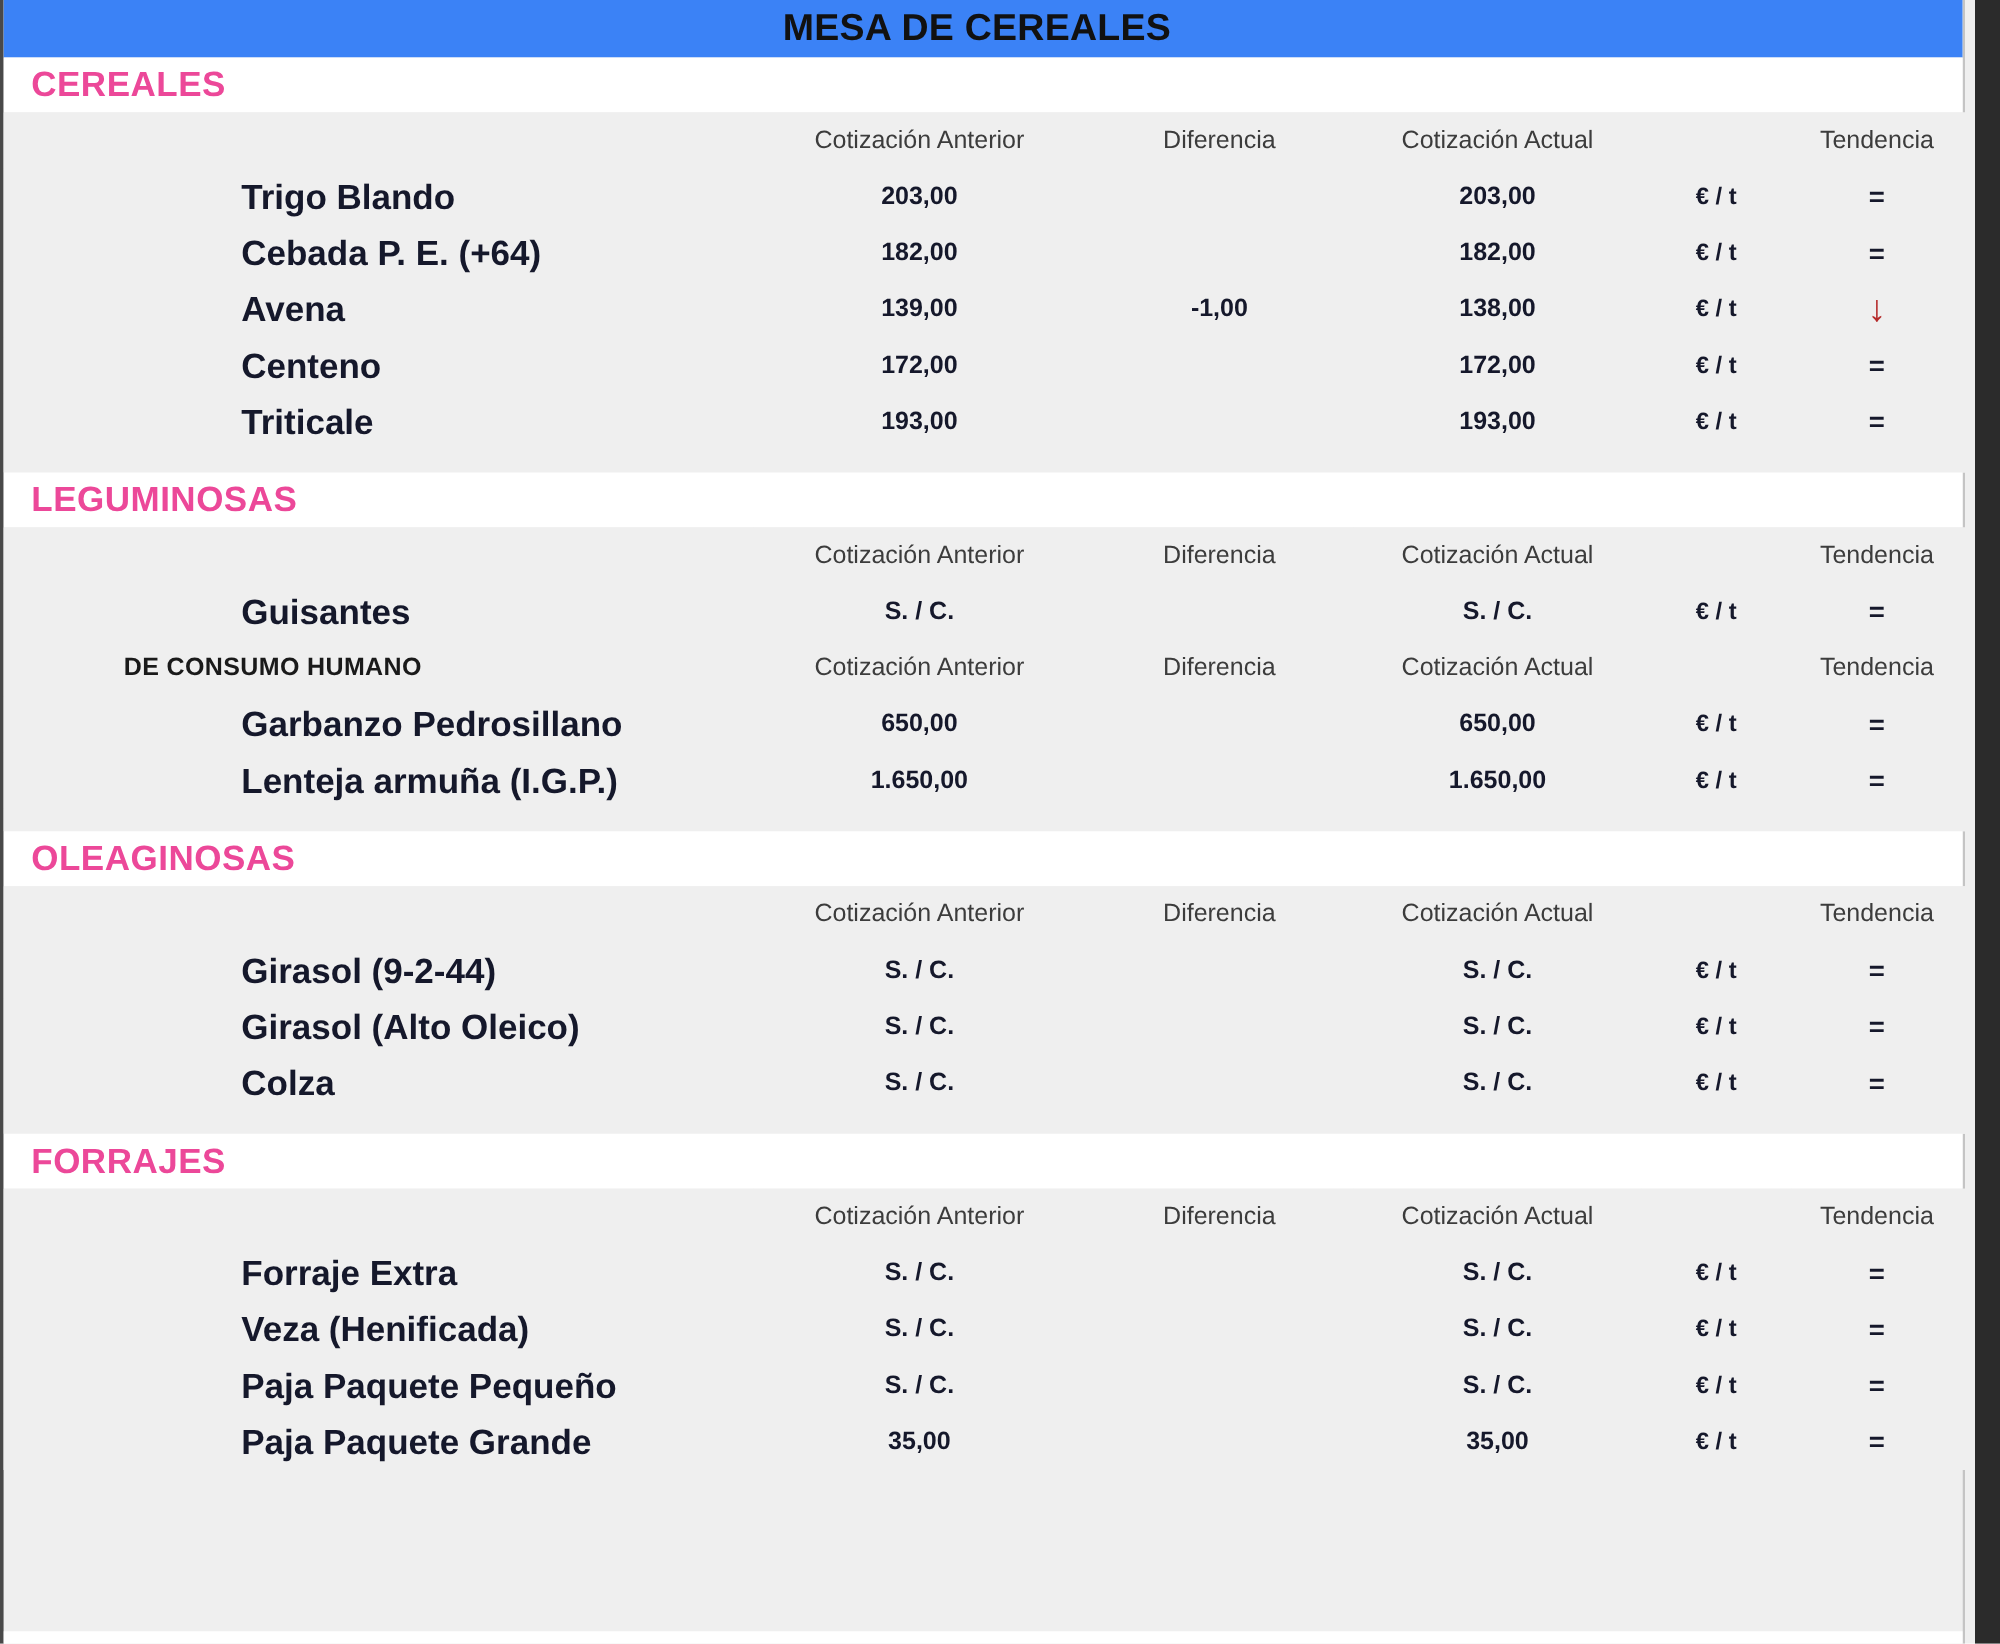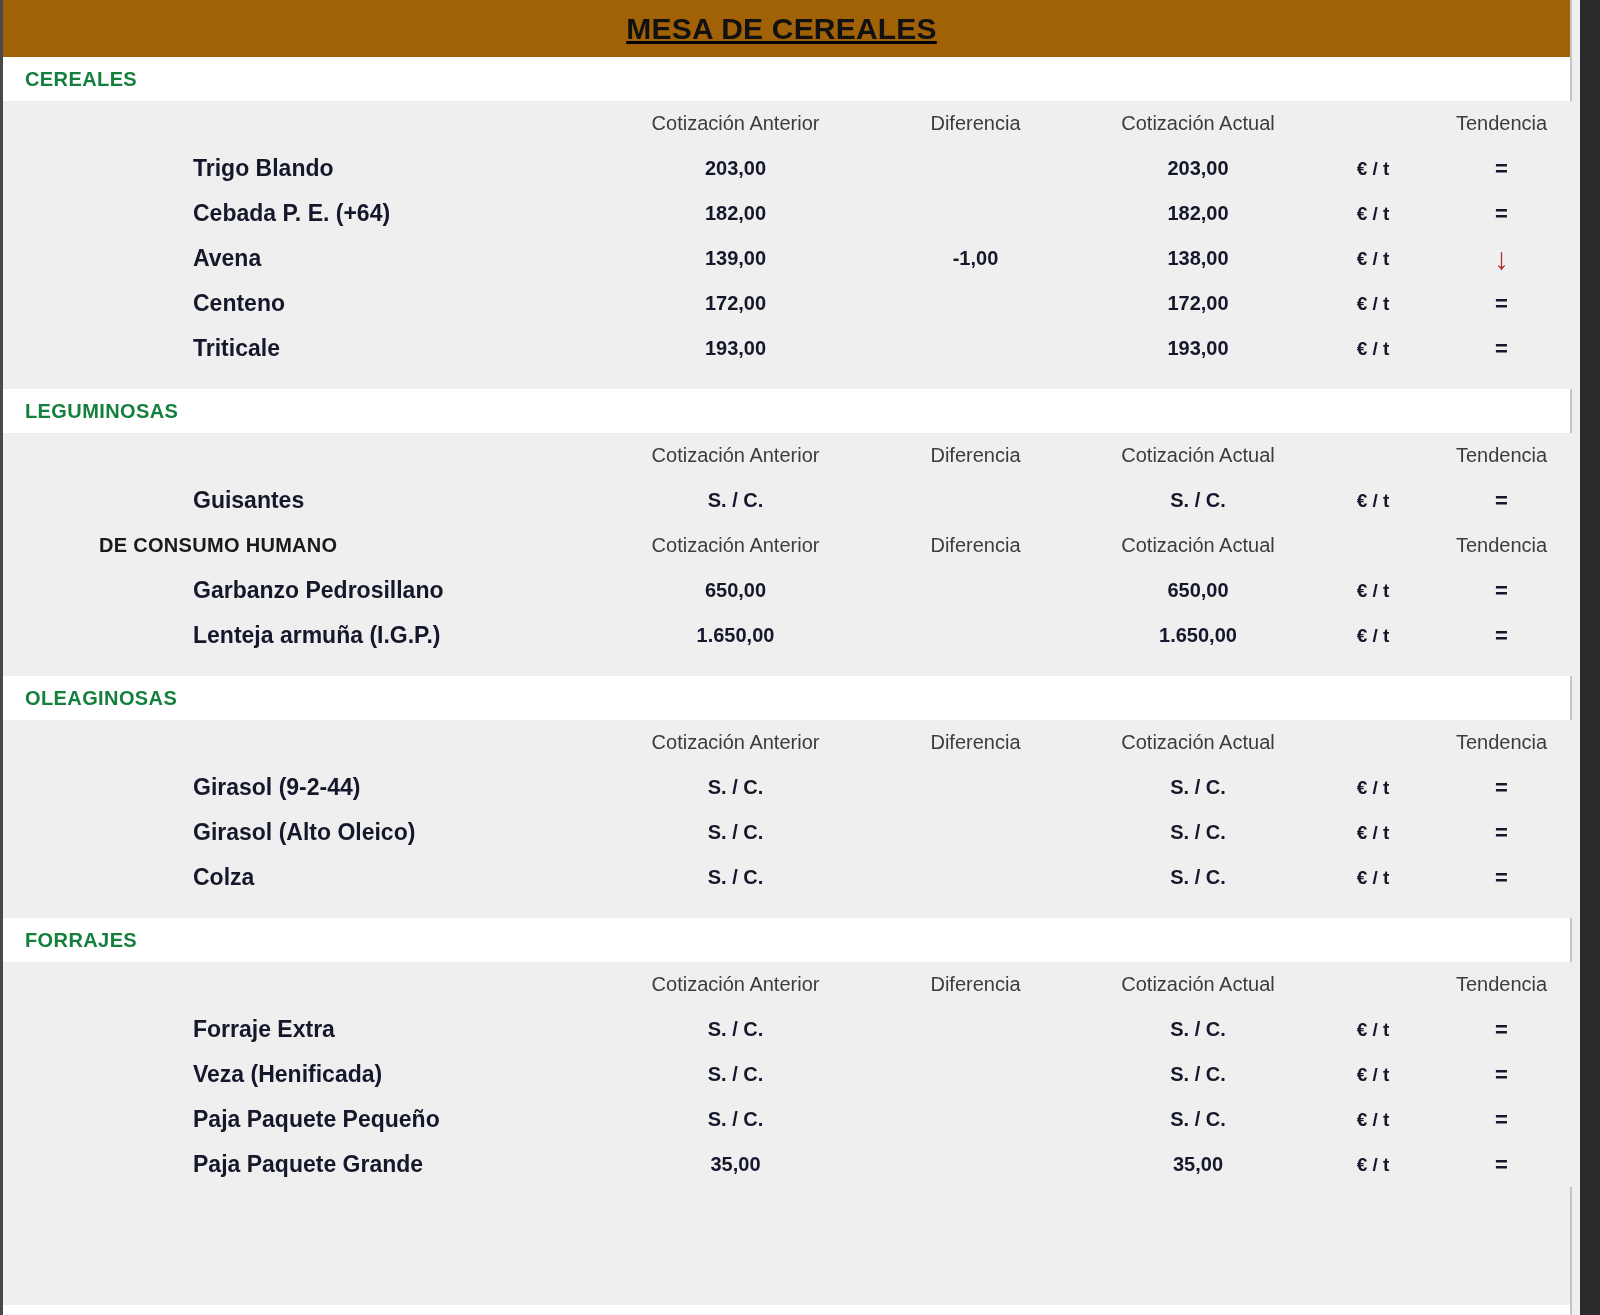--- a/index.html
+++ b/index.html
@@ -49,49 +49,48 @@
     left: 3px;
     top: 0;
     width: 1567px;
     height: 1315px;
     background: #efefef;
     box-sizing: border-box;
   }
 
   
   .title-band {
-    height: 57px;
-    background: #a16207;
+    height: 46px;
+    background: #3b82f6;
     display: flex;
     align-items: center;
     justify-content: center;
     box-sizing: border-box;
-    text-decoration: underline;
   }
   .doc-title {
     font-size: 30px;
     font-weight: bold;
     color: #111111;
     letter-spacing: .2px;
     text-align: center;
     padding-right: 10px;
   }
 
   
   .section-head {
     background: #ffffff;
     height: 44px;
     display: flex;
     align-items: center;
     box-sizing: border-box;
   }
   .section-head-label {
-    font-size: 20px;
-    font-weight: bold;
-    color: #15803d;
+    font-size: 28px;
+    font-weight: bold;
+    color: #ec4899;
     letter-spacing: .4px;
     padding-left: 22px;
   }
 
   
   table.grid {
     width: 100%;
     border-collapse: collapse;
     table-layout: fixed;
     background: #efefef;
@@ -124,21 +123,21 @@
   tr.subhead td.c-name {
     font-size: 20px;
     font-weight: bold;
     color: #1a1a1a;
     padding-left: 96px;
     letter-spacing: .3px;
   }
 
   tr.datarow td { height: 45px; }
   td.c-name.item {
-    font-size: 23px;
+    font-size: 28px;
     font-weight: bold;
     color: #15182b;
     padding-left: 190px;
     box-sizing: border-box;
   }
   td.val {
     font-size: 20px;
     font-weight: bold;
     color: #15182b;
     text-align: center;

